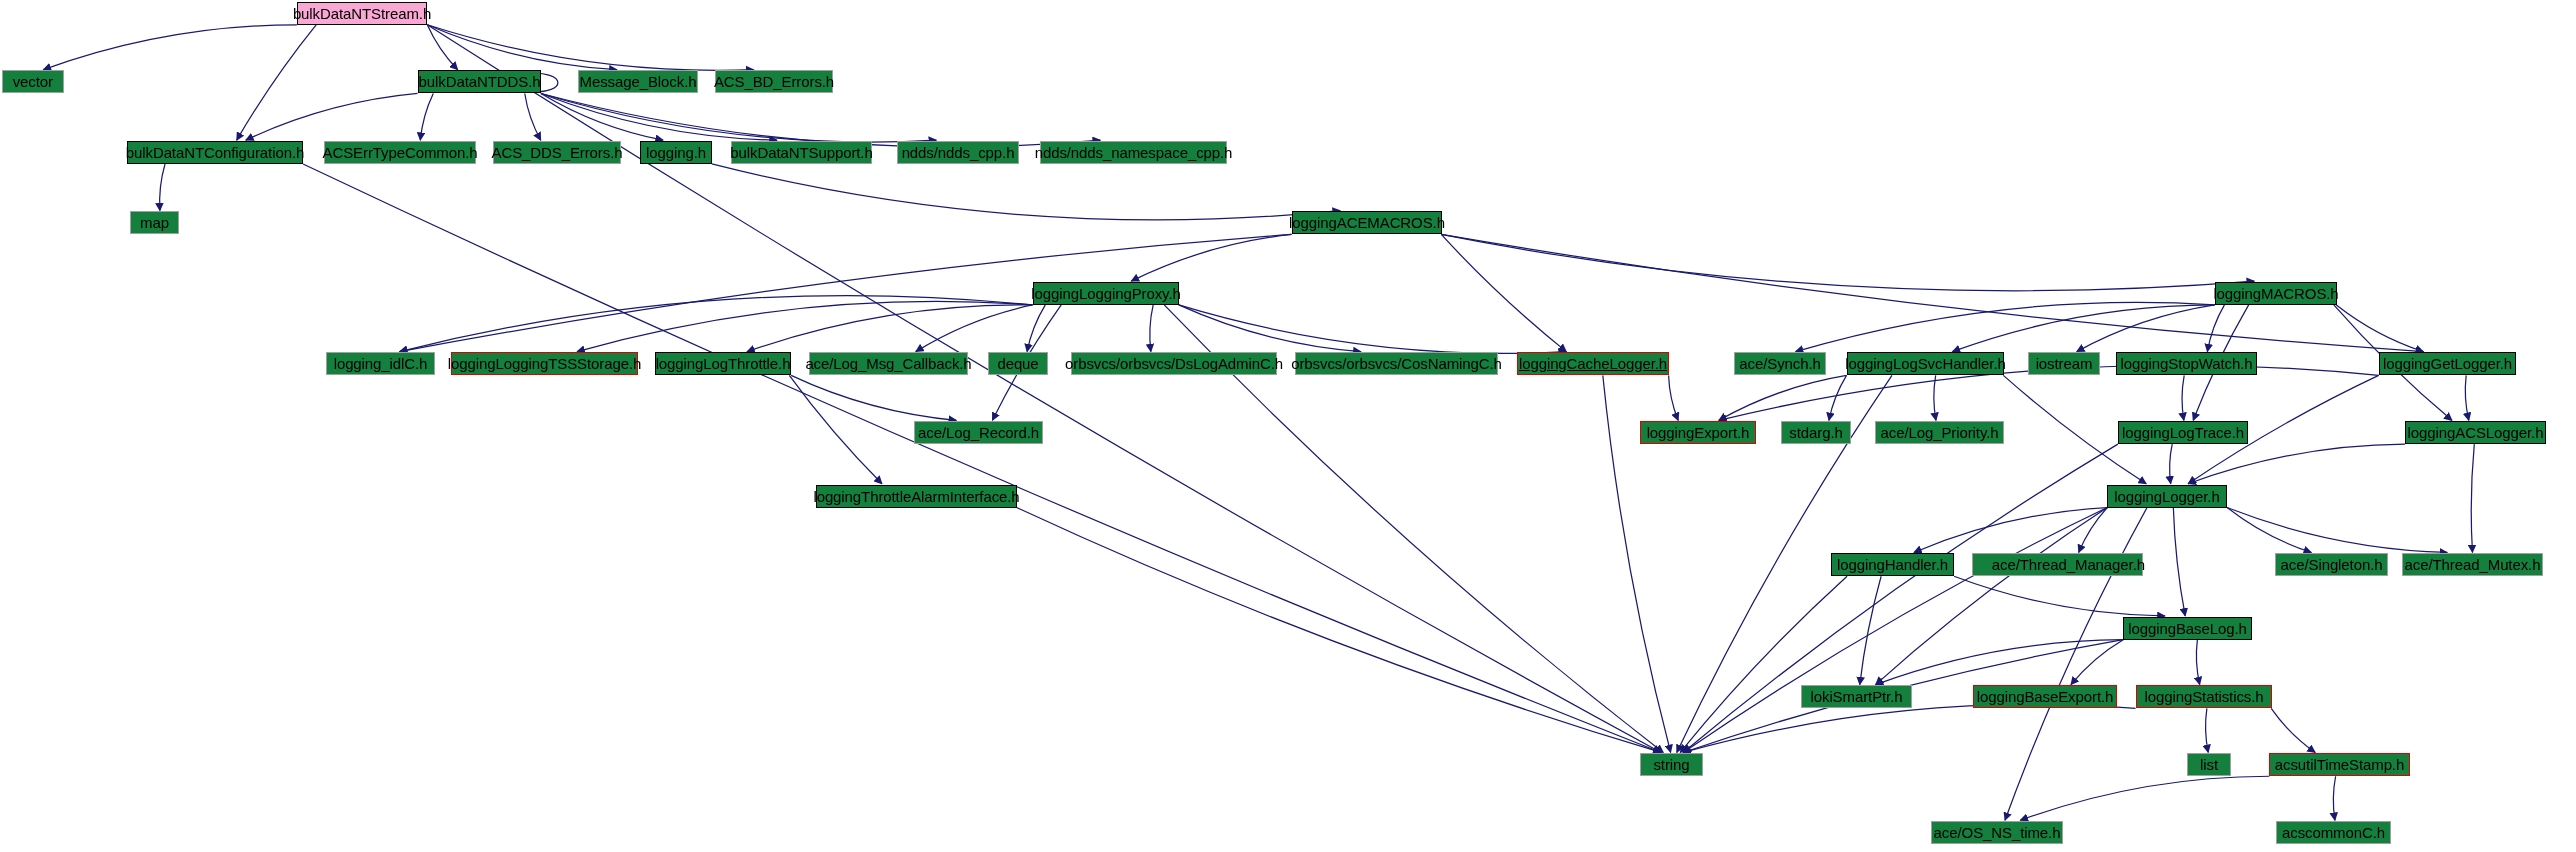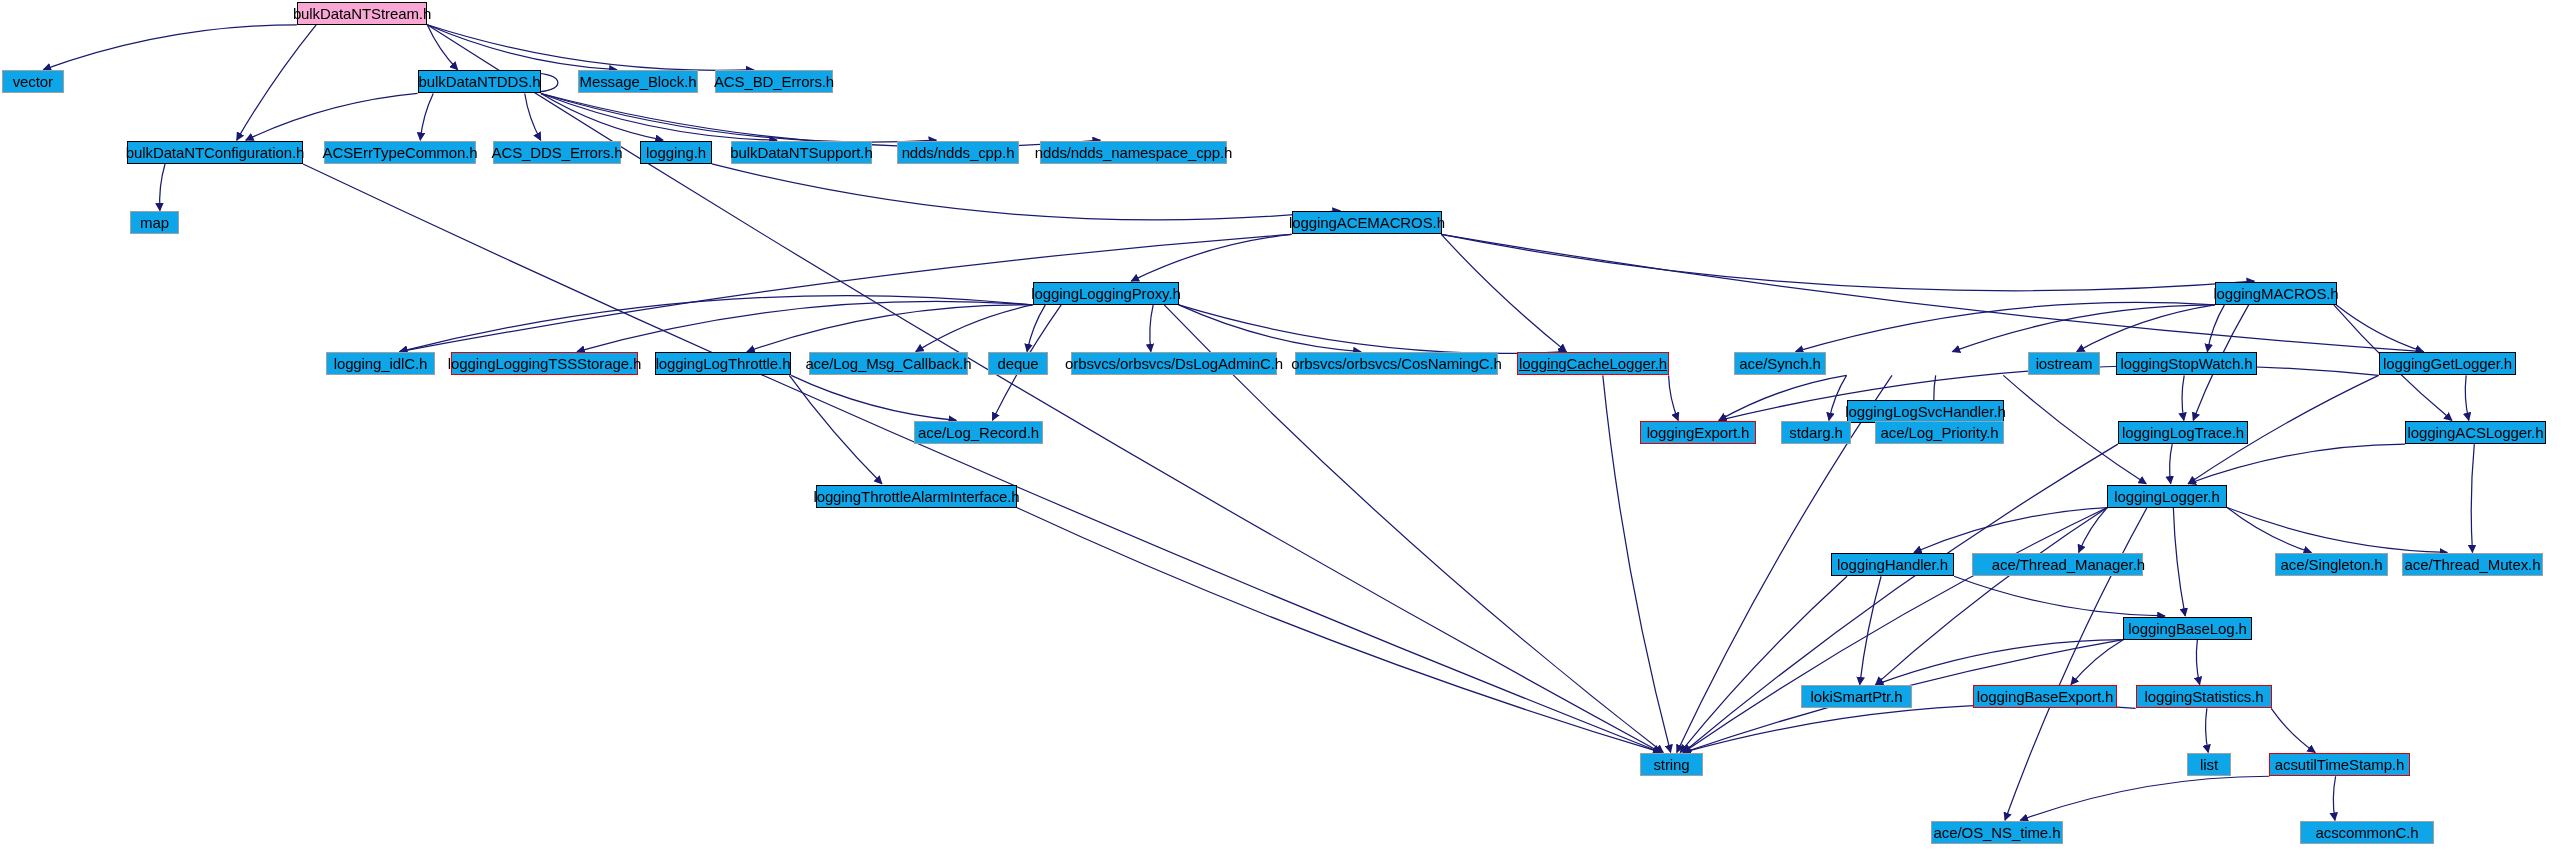--- a/index.html
+++ b/index.html
@@ -23,21 +23,21 @@
     height: 853px;
     pointer-events: none;
   }
   .node {
     position: absolute;
     box-sizing: border-box;
     display: flex;
     align-items: center;
     justify-content: center;
     white-space: nowrap;
-    background: #0ea5e9;
+    background: #15803d;
     color: #000000;
     font-size: 15px;
     line-height: 1;
     letter-spacing: -0.1px;
     padding: 0 6.2px;
     height: 23px;
   }
   
   .node.plain {
     border: 0.9px solid #a0a0a0;
@@ -215,21 +215,21 @@
       </div>
       <div class="node plain" style="left: 1295px; top: 352px; width: 203px;">
         <span>orbsvcs/orbsvcs/CosNamingC.h</span>
       </div>
       <div class="node red" style="left: 1517px; top: 352px; width: 152px; text-decoration: underline;">
         <span>loggingCacheLogger.h</span>
       </div>
       <div class="node plain" style="left: 1734px; top: 352px; width: 92px;">
         <span>ace/Synch.h</span>
       </div>
-      <div class="node doc" style="left: 1847px; top: 352px; width: 157px; margin-top: 48px;">
+      <div class="node doc" style="left: 1847px; top: 352px; width: 157px;">
         <span>loggingLogSvcHandler.h</span>
       </div>
       <div class="node plain" style="left: 2028px; top: 352px; width: 72px;">
         <span>iostream</span>
       </div>
       <div class="node doc" style="left: 2116px; top: 352px; width: 141px;">
         <span>loggingStopWatch.h</span>
       </div>
       <div class="node doc" style="left: 2379px; top: 352px; width: 137px;">
         <span>loggingGetLogger.h</span>
@@ -287,18 +287,18 @@
       </div>
       <div class="node plain" style="left: 2187px; top: 753px; width: 44px;">
         <span>list</span>
       </div>
       <div class="node red" style="left: 2269px; top: 753px; width: 141px;">
         <span>acsutilTimeStamp.h</span>
       </div>
       <div class="node plain" style="left: 1931px; top: 821px; width: 132px;">
         <span>ace/OS_NS_time.h</span>
       </div>
-      <div class="node plain" style="left: 2276px; top: 821px; width: 134px; margin-left: 24px;">
+      <div class="node plain" style="left: 2276px; top: 821px; width: 115px;">
         <span>acscommonC.h</span>
       </div>
     </div>
 </div>
 
 
 </body></html>

